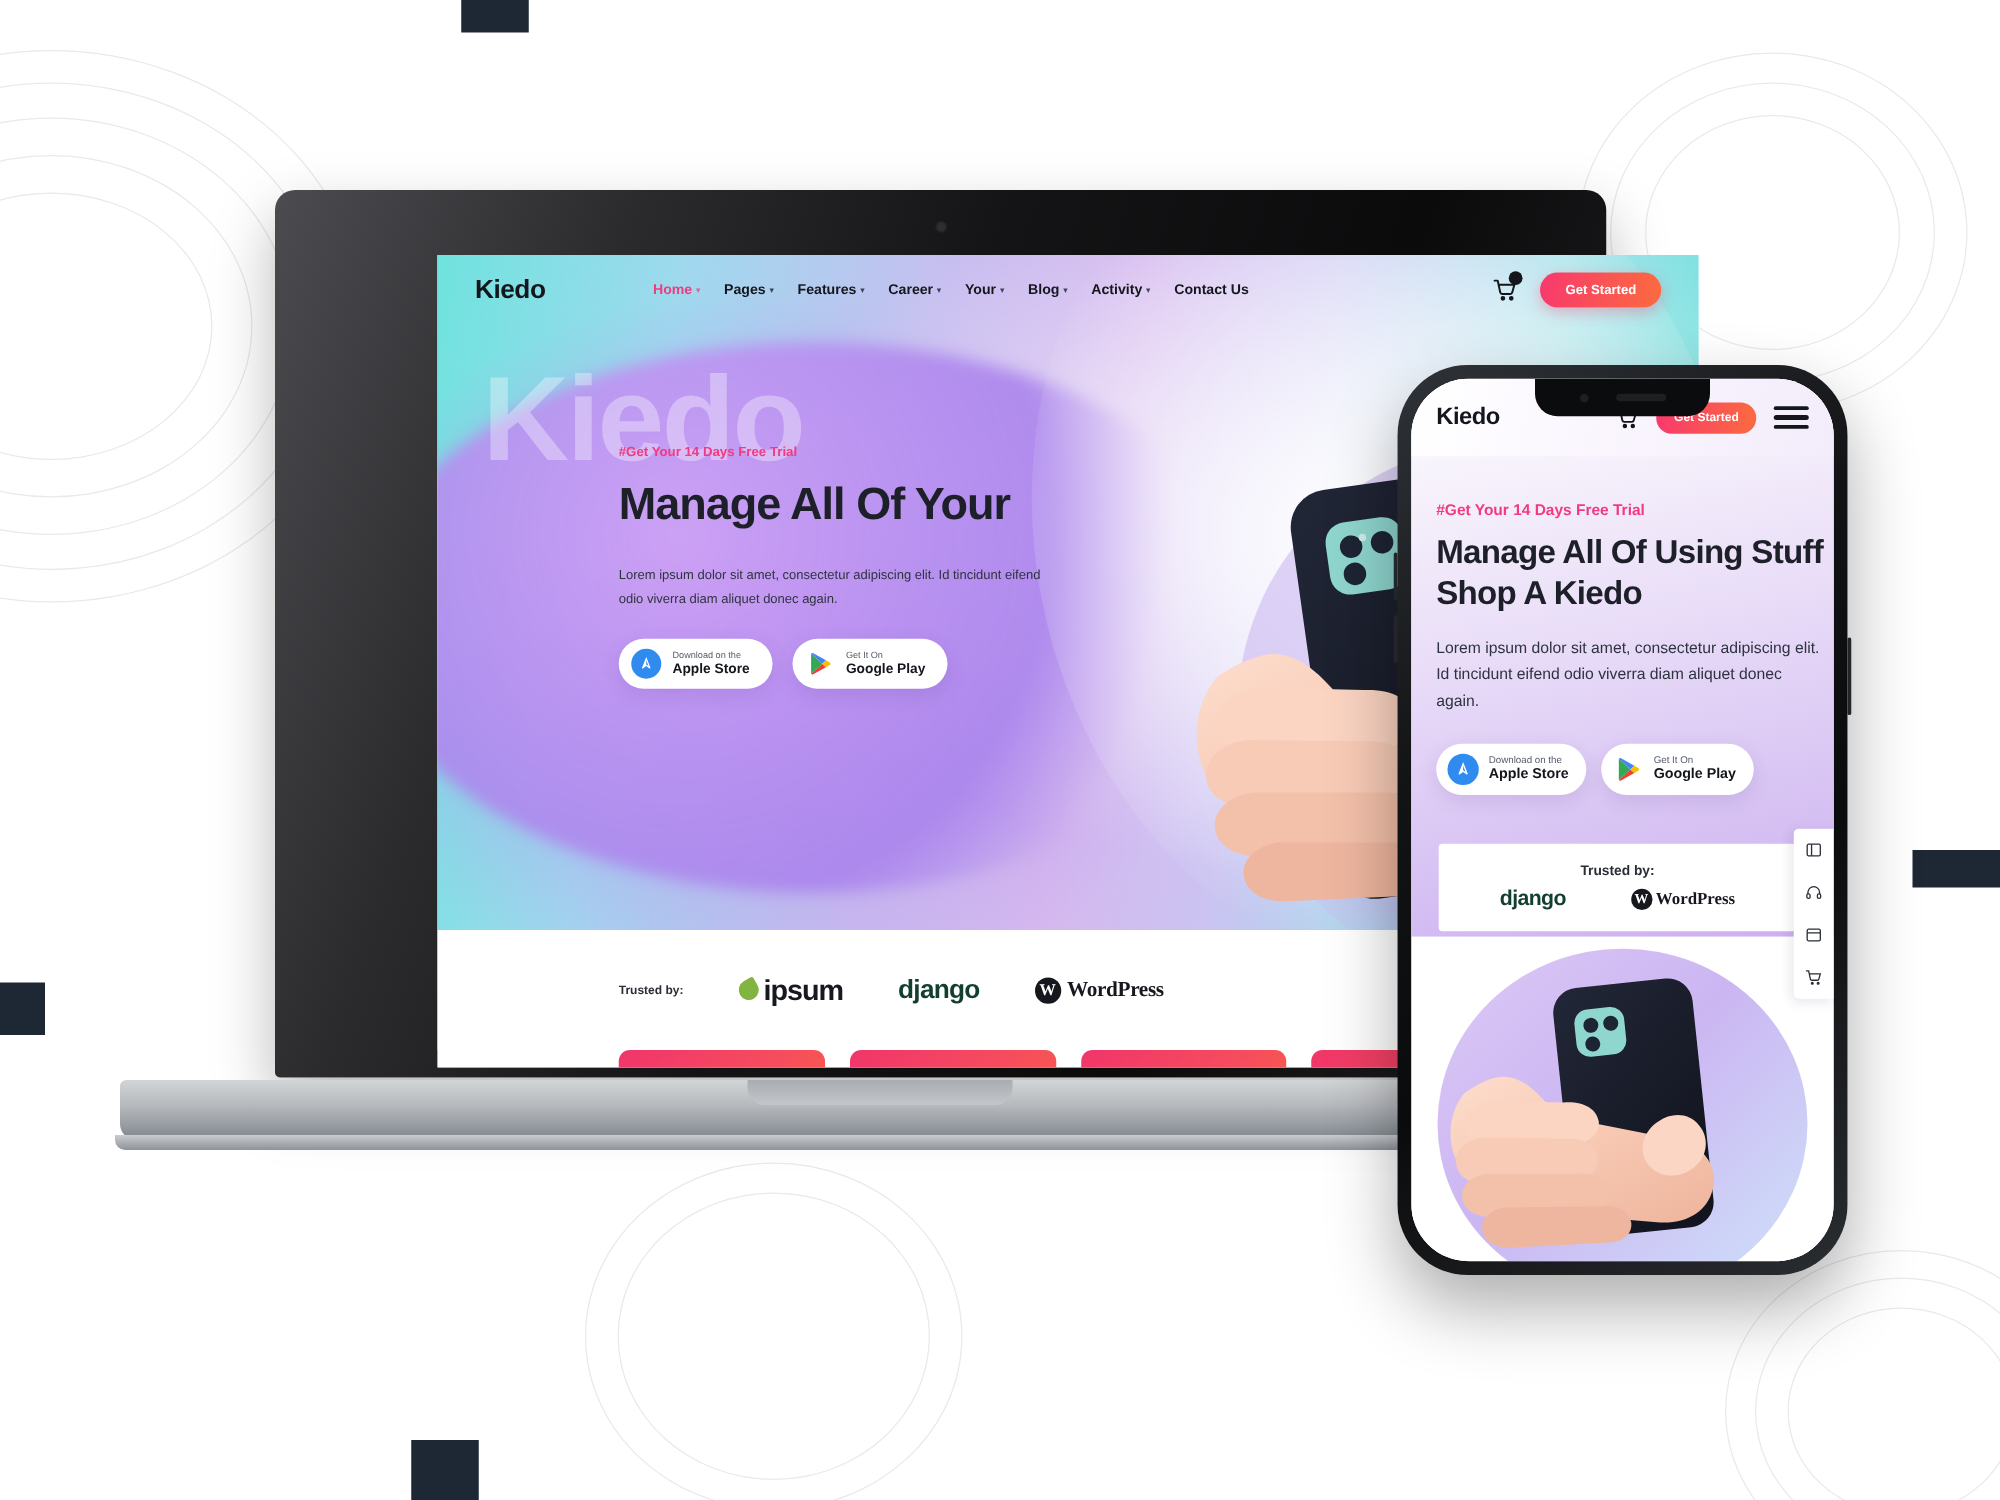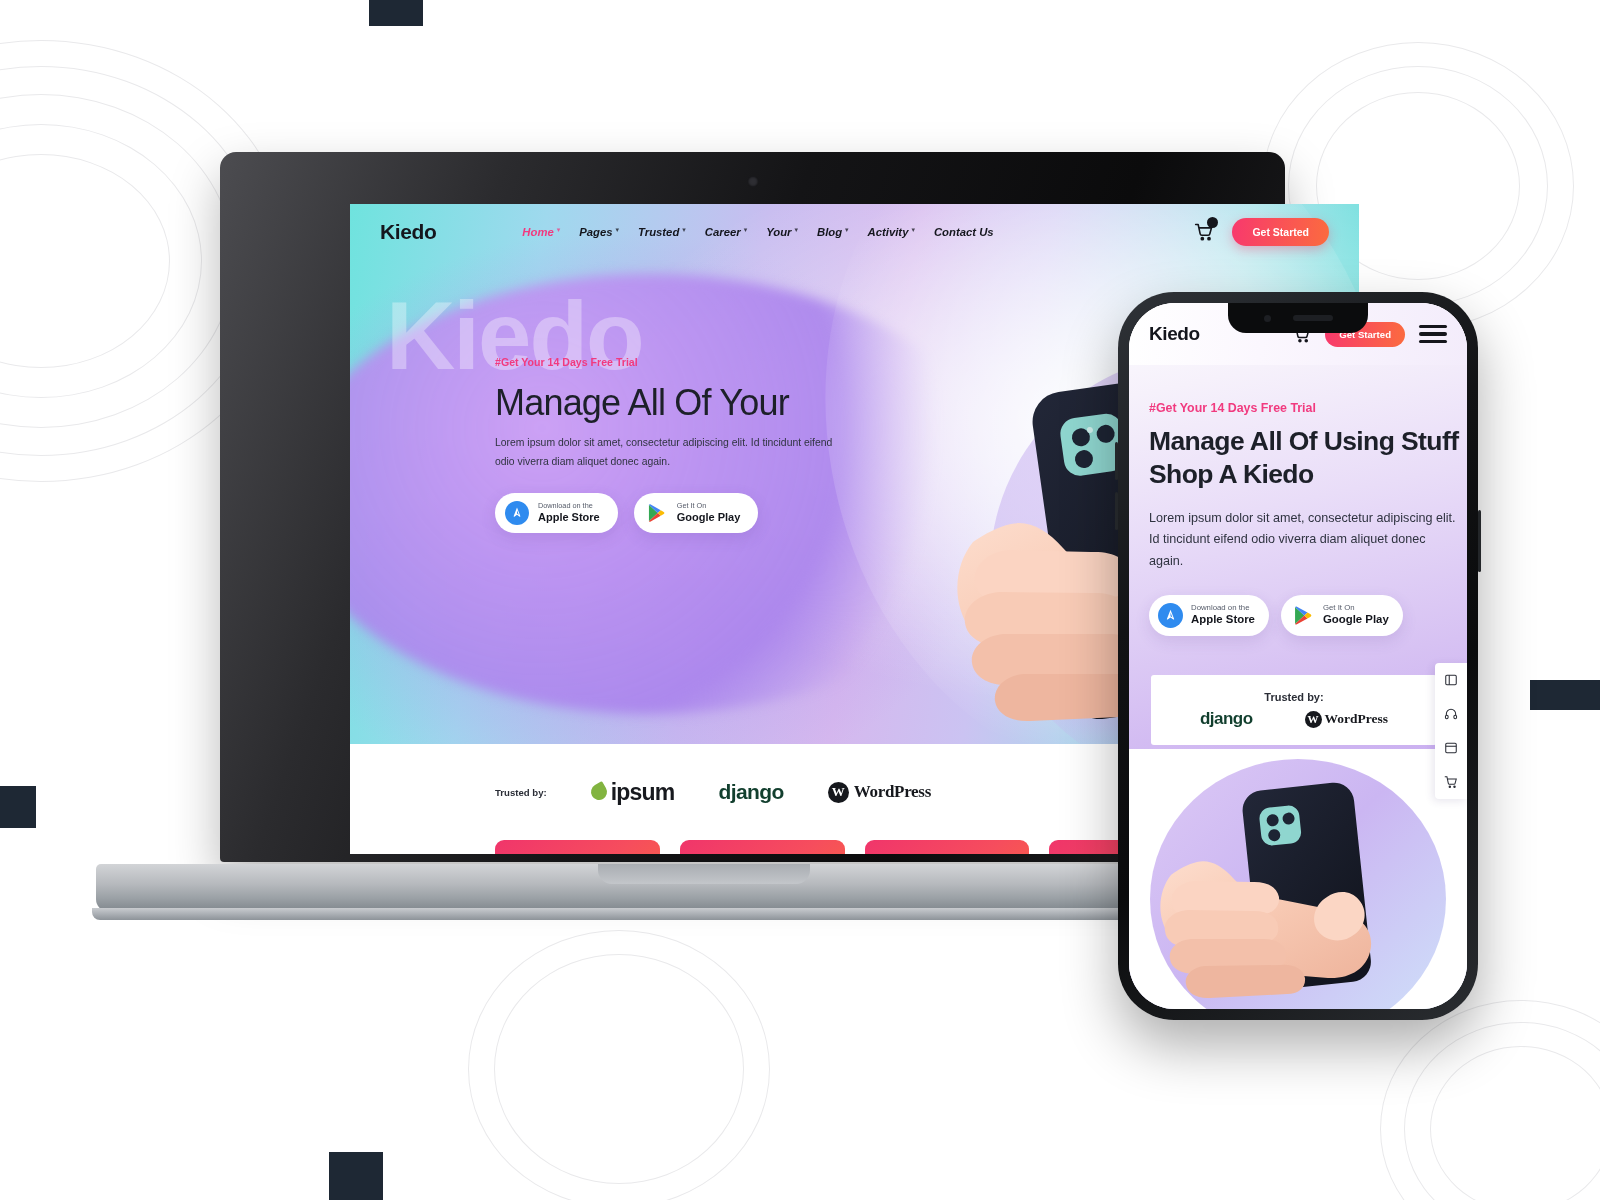--- a/index.html
+++ b/index.html
@@ -50,33 +50,33 @@
         background:radial-gradient(circle at 50% 50%, rgba(255,255,255,.95), rgba(255,255,255,.15) 62%, rgba(255,255,255,0) 72%);
         border-radius:50%;transform:rotate(-14deg);}
   .blobC{position:absolute;left:640px;top:150px;width:430px;height:430px;border-radius:50%;
         background:radial-gradient(circle at 45% 40%, rgba(222,205,248,.95), rgba(199,178,240,.55) 60%, rgba(199,178,240,0) 74%);}
   .watermark{position:absolute;left:36px;top:84px;font-size:96px;font-weight:800;
         color:rgba(255,255,255,.34);letter-spacing:-2px;line-height:1;user-select:none;}
 
   .nav{position:absolute;left:0;top:0;width:100%;height:56px;display:flex;align-items:center;padding:0 30px;box-sizing:border-box;}
   .brand{font-size:21px;font-weight:800;color:#14161d;letter-spacing:-.4px;}
   .menu{display:flex;align-items:center;gap:19px;margin-left:86px;}
-  .mi{font-size:11.3px;font-weight:700;color:#14161d;display:flex;gap:3px;white-space:nowrap;font-style:italic;}
+  .mi{font-size:11.3px;font-weight:700;color:#14161d;display:flex;align-items:center;gap:3px;white-space:nowrap;}
   .mi.active{color:#f13a7f;}
   .caret{font-size:7px;opacity:.75;}
   .navright{margin-left:auto;display:flex;align-items:center;gap:18px;}
   .cart{position:relative;width:20px;height:20px;}
   .cart svg{width:20px;height:20px;}
   .cartdot{position:absolute;right:-4px;top:-5px;width:11px;height:11px;border-radius:50%;background:#15161c;}
   .cta{background:linear-gradient(95deg,#f8396d,#fb6b3f);color:#fff;font-size:10.5px;font-weight:700;
        padding:8px 20px;border-radius:20px;border:none;box-shadow:0 4px 12px rgba(248,57,109,.35);}
 
   .hcontent{position:absolute;left:145px;top:152px;width:420px;}
   .tag{font-size:10.6px;font-weight:700;color:#f13a7f;margin-bottom:11px;}
-  .h1{font-size:36px;line-height:1.31;font-weight:400;color:#1d2029;letter-spacing:-.8px;margin:0 0 8px;}
+  .h1{font-size:36px;line-height:1.31;font-weight:700;color:#1d2029;letter-spacing:-.8px;margin:0 0 26px;}
   .hp{font-size:10.4px;line-height:1.78;color:#2f3340;margin:0 0 22px;width:350px;}
   .stores{display:flex;gap:16px;}
   .store{display:flex;align-items:center;gap:9px;background:#fff;border-radius:30px;padding:8px 18px 8px 10px;
          box-shadow:0 5px 16px rgba(80,50,140,.14);}
   .sicon{width:24px;height:24px;flex:0 0 24px;border-radius:50%;display:flex;align-items:center;justify-content:center;}
   .sicon.apple{background:#2f8bef;}
   .stxt1{font-size:7.3px;color:#555b69;line-height:1.2;}
   .stxt2{font-size:11px;font-weight:700;color:#14161d;line-height:1.3;}
 
   .phoneart{position:absolute;right:-24px;bottom:-30px;width:470px;height:420px;}
@@ -201,21 +201,21 @@
               <div class="menu">
                 <div class="mi active">
                     <span>Home</span>
                     <span class="caret">▾</span>
                   </div>
                 <div class="mi">
                     <span>Pages</span>
                     <span class="caret">▾</span>
                   </div>
                 <div class="mi">
-                    <span>Trusted</span>
+                    <span>Features</span>
                     <span class="caret">▾</span>
                   </div>
                 <div class="mi">
                     <span>Career</span>
                     <span class="caret">▾</span>
                   </div>
                 <div class="mi">
                     <span>Your</span>
                     <span class="caret">▾</span>
                   </div>

